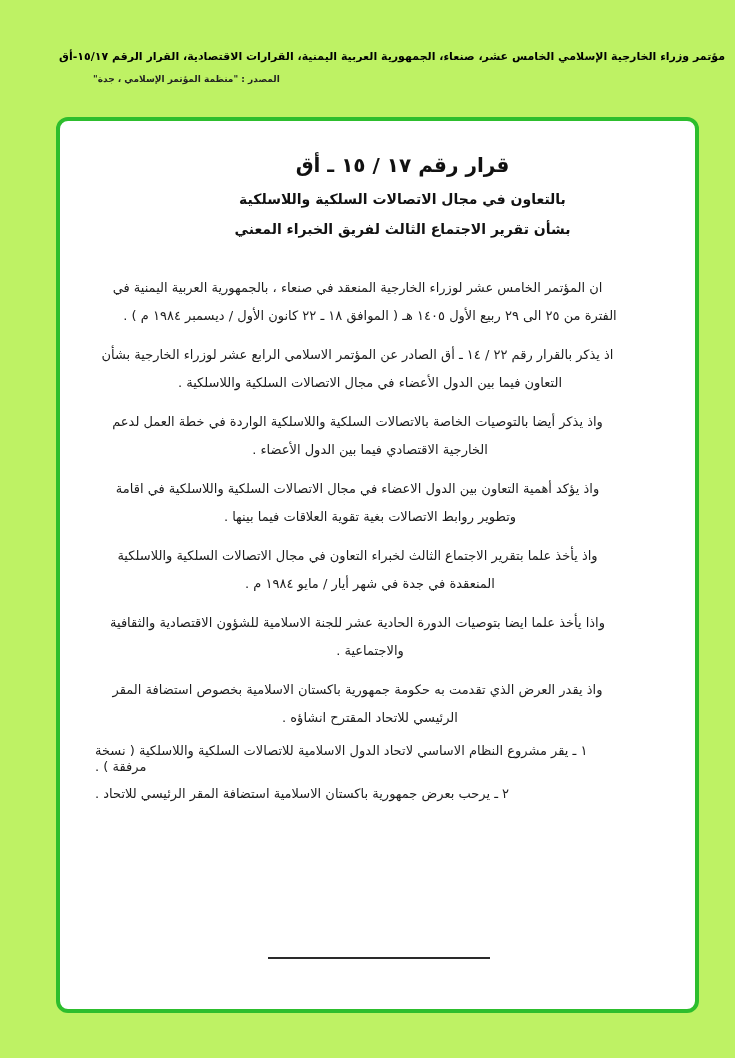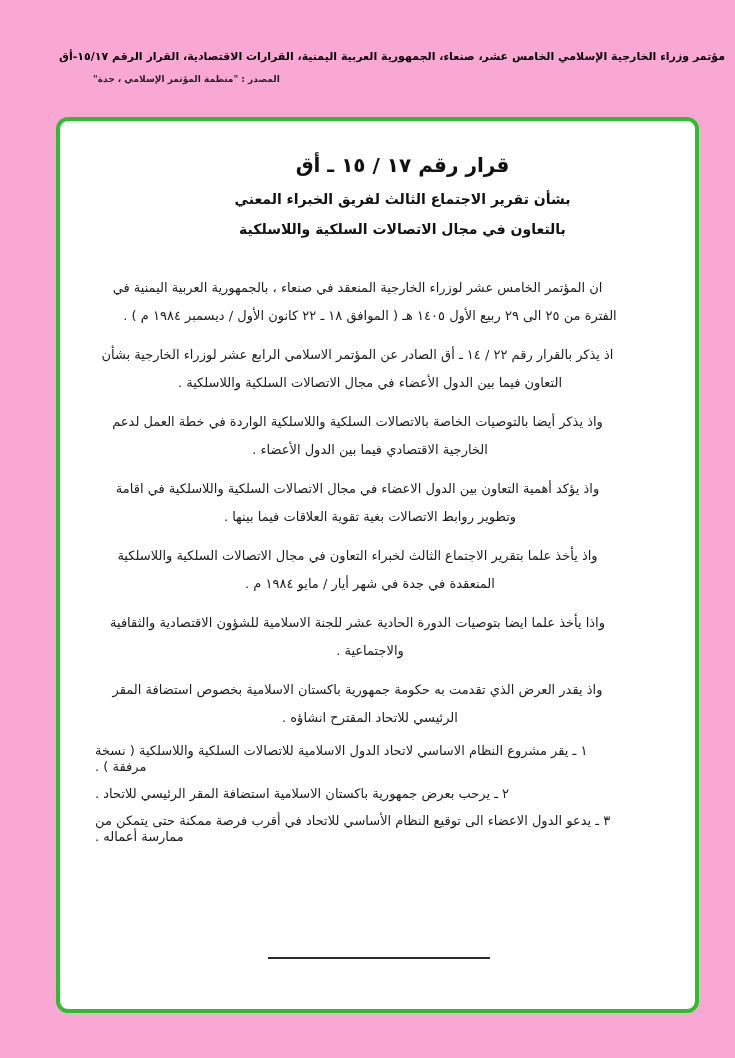--- a/index.html
+++ b/index.html
@@ -6,21 +6,21 @@
   html, body { margin: 0; padding: 0; }
   body {
     width: 735px; height: 1058px;
     background: #ffffff;
     font-family: "DejaVu Sans", "Liberation Sans", sans-serif;
     color: #1b1b1b;
   }
   .page {
     position: relative;
     width: 735px; height: 1058px;
-    background: #f9a8d4;
+    background: #bef264;
     overflow: hidden;
   }
   .masthead {
     position: absolute;
     top: 50px; right: 10px; left: 6px;
     direction: rtl;
     text-align: right;
     font-size: 11px;
     font-weight: 700;
     color: #000000;
@@ -88,33 +88,32 @@
   <div class="masthead">مؤتمر وزراء الخارجية الإسلامي الخامس عشر، صنعاء، الجمهورية العربية اليمنية، القرارات الاقتصادية، القرار الرقم ١٥/١٧-أق</div>
 
   <div class="source">المصدر :  "منظمة المؤتمر الإسلامي ، جدة"</div>
 
   <div class="frame"></div>
 
   <div class="doc">
 
     <div class="titles">
       <div class="t-main">قرار رقم ١٧ / ١٥ ـ أق</div>
+      <div class="t-sub">بالتعاون في مجال الاتصالات السلكية واللاسلكية</div>
       <div class="t-sub">بشأن تقرير الاجتماع الثالث لفريق الخبراء المعني</div>
-      <div class="t-sub">بالتعاون في مجال الاتصالات السلكية واللاسلكية</div>
     </div>
 
     <div class="para">ان المؤتمر الخامس عشر لوزراء الخارجية المنعقد في صنعاء ، بالجمهورية العربية اليمنية في الفترة من ٢٥ الى ٢٩ ربيع الأول ١٤٠٥ هـ ( الموافق ١٨ ـ ٢٢ كانون الأول / ديسمبر ١٩٨٤ م ) .</div>
     <div class="para">اذ يذكر بالقرار رقم ٢٢ / ١٤ ـ أق الصادر عن المؤتمر الاسلامي الرابع عشر لوزراء الخارجية بشأن التعاون فيما بين الدول الأعضاء في مجال الاتصالات السلكية واللاسلكية .</div>
     <div class="para">واذ يذكر أيضا بالتوصيات الخاصة بالاتصالات السلكية واللاسلكية الواردة في خطة العمل لدعم الخارجية الاقتصادي فيما بين الدول الأعضاء .</div>
     <div class="para">واذ يؤكد أهمية التعاون بين الدول الاعضاء في مجال الاتصالات السلكية واللاسلكية في اقامة وتطوير روابط الاتصالات بغية تقوية العلاقات فيما بينها .</div>
     <div class="para">واذ يأخذ علما بتقرير الاجتماع الثالث لخبراء التعاون في مجال الاتصالات السلكية واللاسلكية المنعقدة في جدة في شهر أيار / مايو ١٩٨٤ م .</div>
     <div class="para">واذا يأخذ علما ايضا بتوصيات الدورة الحادية عشر للجنة الاسلامية للشؤون الاقتصادية والثقافية والاجتماعية .</div>
     <div class="para">واذ يقدر العرض الذي تقدمت به حكومة جمهورية باكستان الاسلامية بخصوص استضافة المقر الرئيسي للاتحاد المقترح انشاؤه .</div>
 
     <div class="item">١ ـ يقر مشروع النظام الاساسي لاتحاد الدول الاسلامية للاتصالات السلكية واللاسلكية ( نسخة مرفقة ) .</div>
     <div class="item">٢ ـ يرحب بعرض جمهورية باكستان الاسلامية استضافة المقر الرئيسي للاتحاد .</div>
-    <div class="item">٣ ـ يدعو الدول الاعضاء الى توقيع النظام الأساسي للاتحاد في أقرب فرصة ممكنة حتى يتمكن من ممارسة أعماله .</div>
 
   </div>
 
   <div class="end-rule"></div>
 
 </div>
 
 </body></html>

